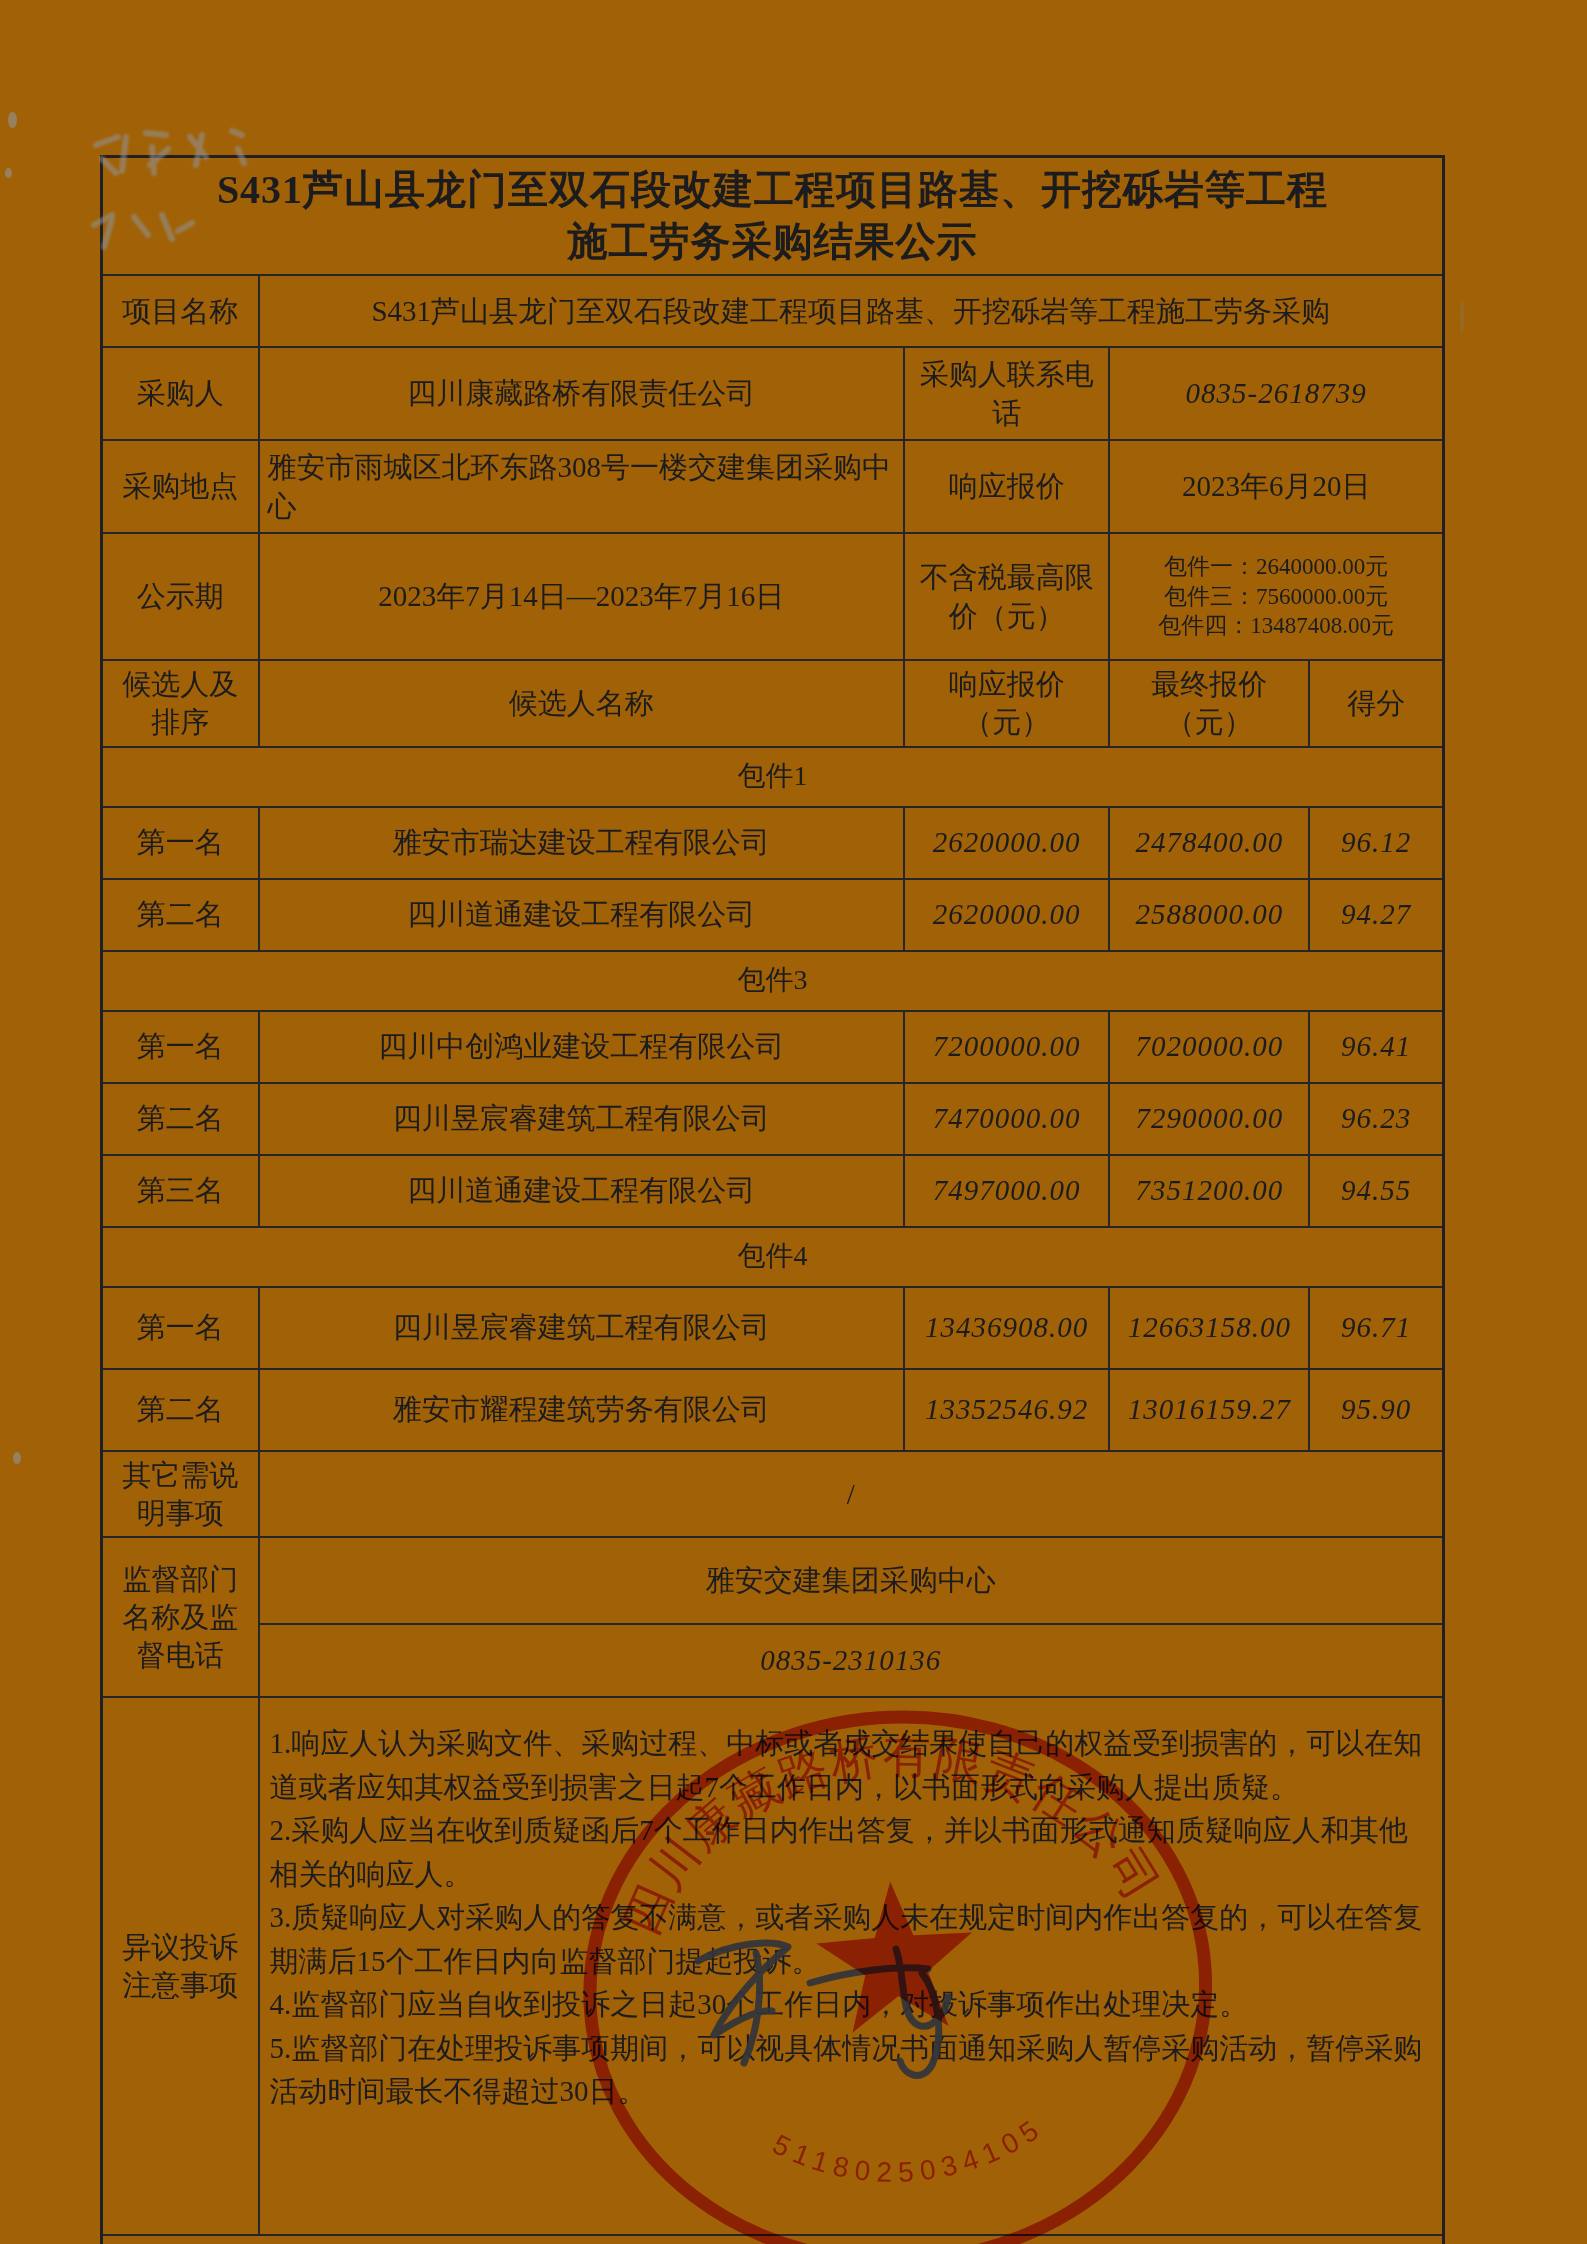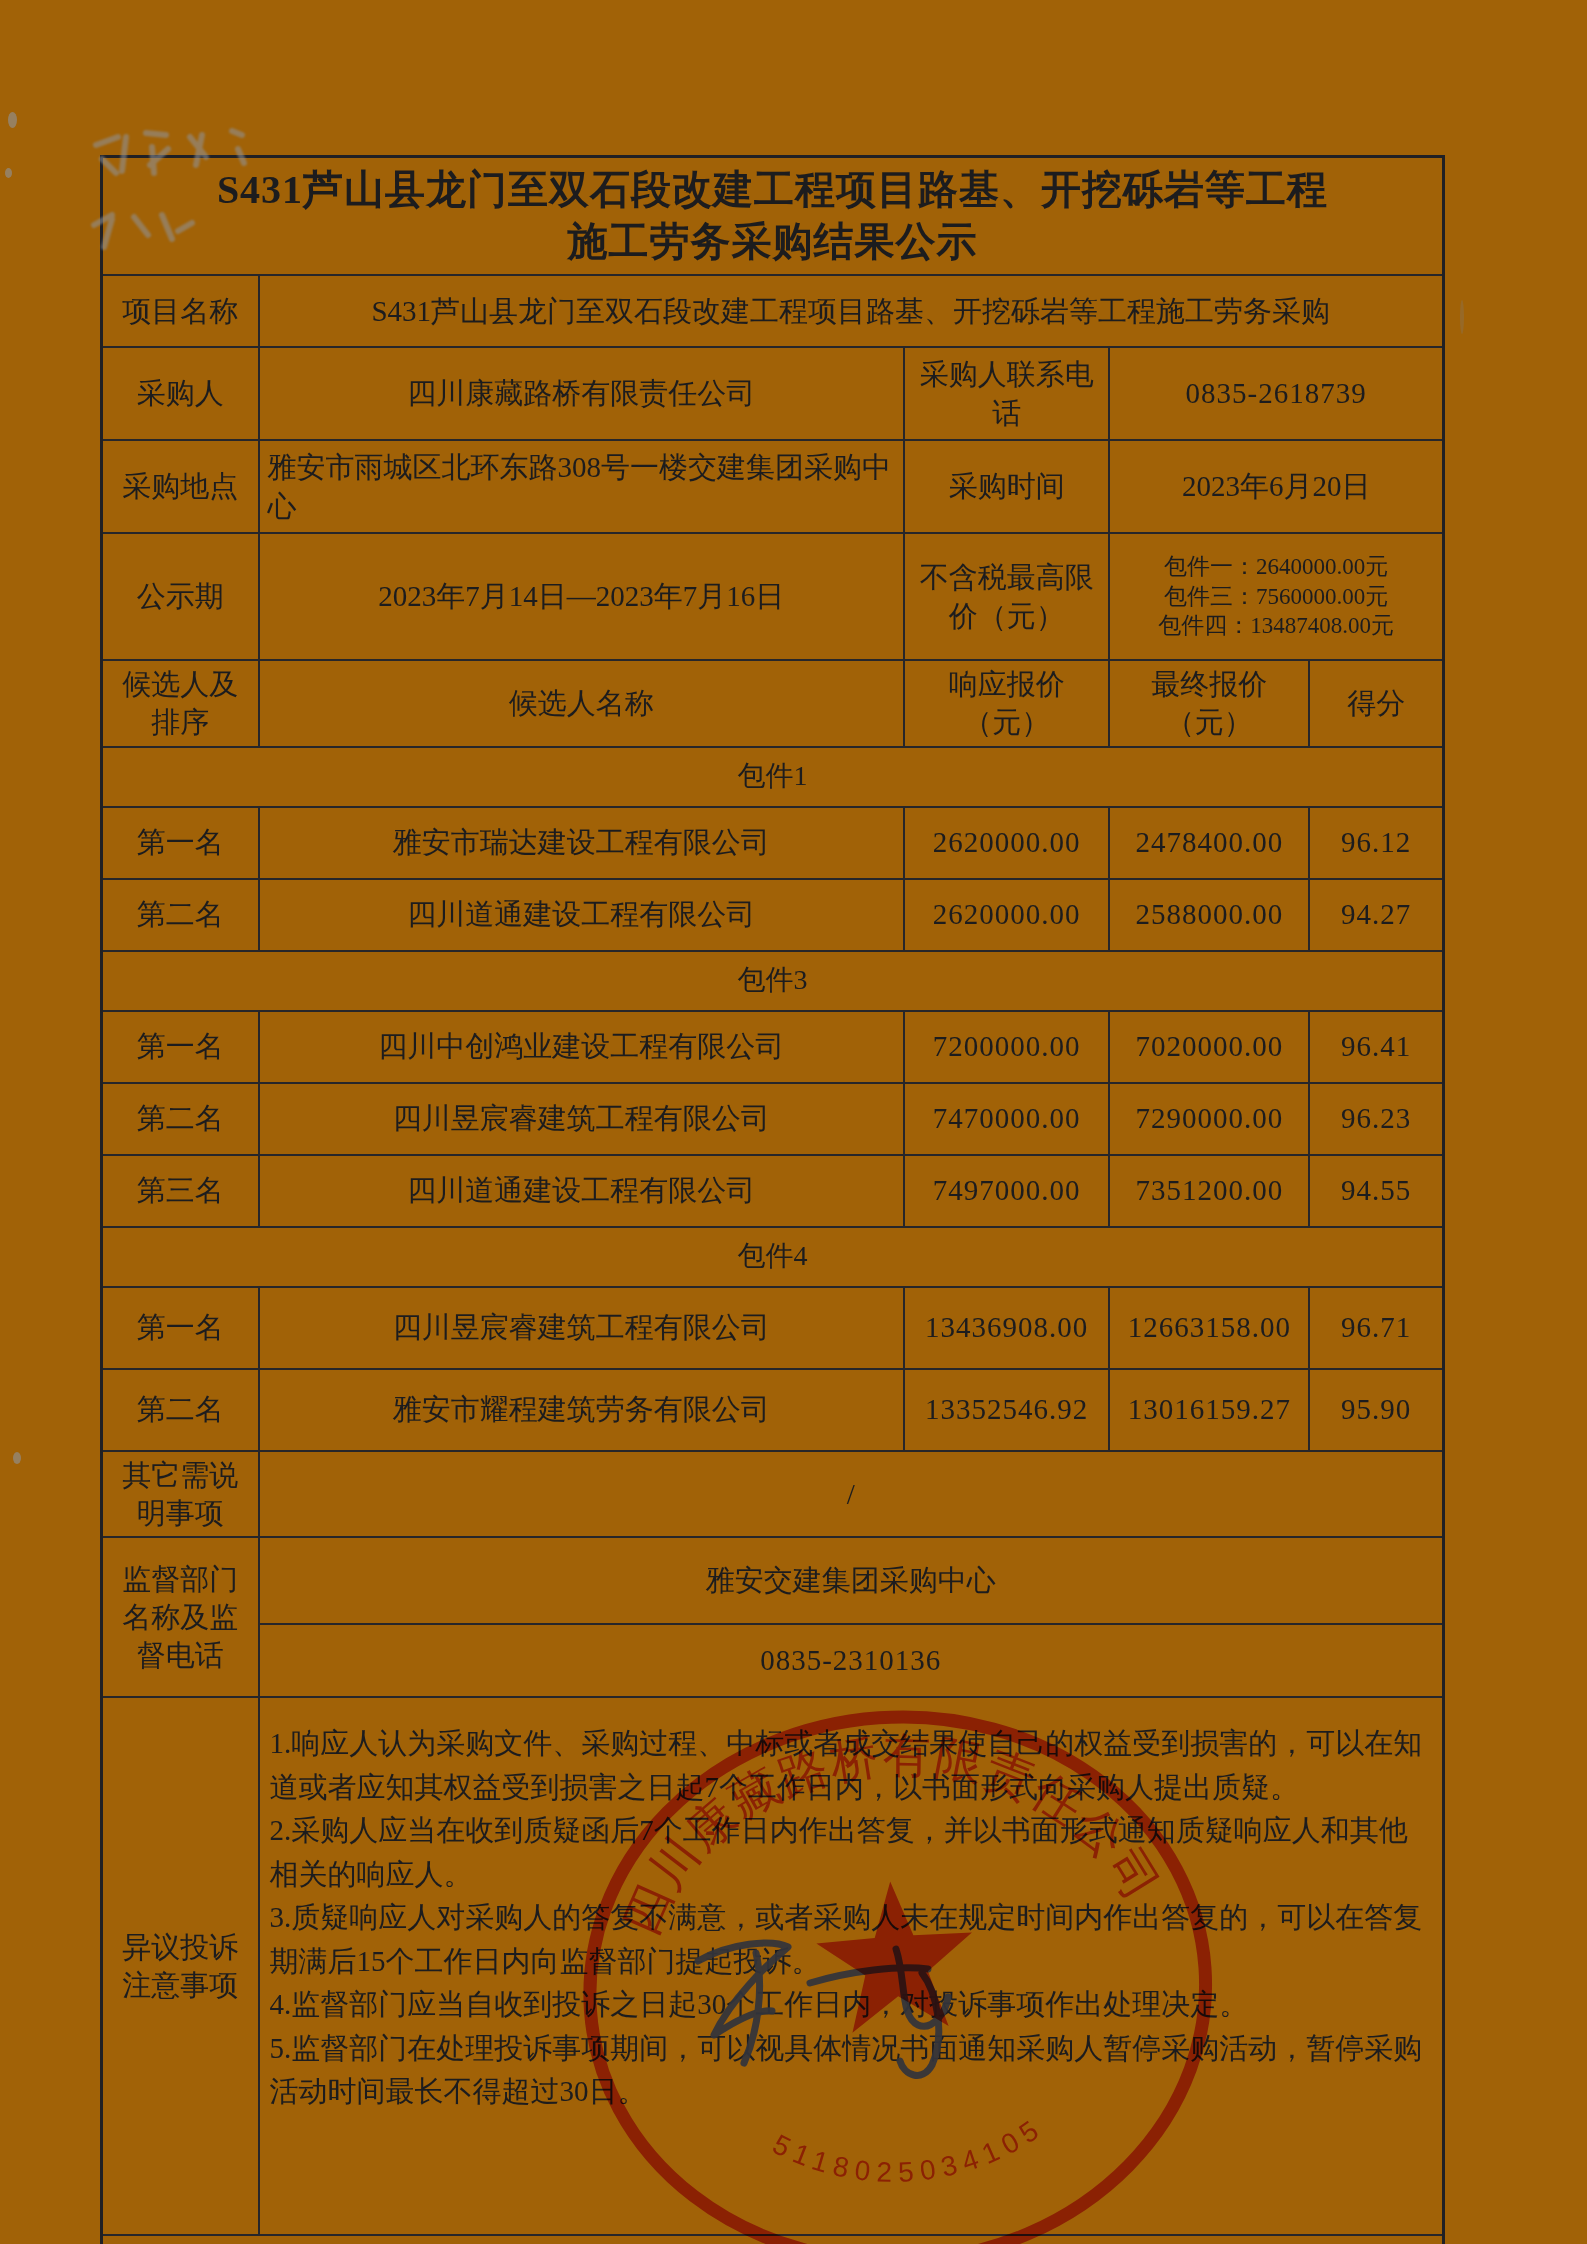--- a/index.html
+++ b/index.html
@@ -43,21 +43,21 @@
   }
   .left{text-align:left;font-family:Liberation Serif, serif;}
   .band{font-size:28px;}
   .hdr{font-size:29px;}
   .price-lines div{font-size:23px;line-height:1.3;}
   .obj-cell{
     text-align:left;vertical-align:top;
     padding:24px 12px 10px 10px;line-height:1.5;
   }
   .sig-cell{text-align:left;padding-left:16px;font-size:30px;}
-  .num{letter-spacing:1px;}
+  .num{letter-spacing:1px;font-style:italic;}
   
   .residue{position:absolute;left:-18px;top:-58px;width:330px;height:190px;
     opacity:.55;filter:blur(1.2px);pointer-events:none;}
   .speck{position:absolute;background:#8f949c;border-radius:50%;opacity:.6;}
   .sp1{left:8px;top:112px;width:9px;height:16px;}
   .sp2{left:5px;top:168px;width:7px;height:10px;}
   .sp3{left:13px;top:1452px;width:8px;height:12px;}
   .sp4{left:1460px;top:300px;width:4px;height:34px;opacity:.25;background:#7a7f88;}
   
   .signature-svg{position:absolute;left:560px;top:1758px;width:470px;height:185px;opacity:.92;}
@@ -123,21 +123,21 @@
       <tr class="r2">
         <td>采购人</td>
         <td>四川康藏路桥有限责任公司</td>
         <td>采购人联系电话</td>
         <td colspan="2" class="num">0835-2618739</td>
       </tr>
 
       <tr class="r2">
         <td>采购地点</td>
         <td class="left">雅安市雨城区北环东路308号一楼交建集团采购中心</td>
-        <td>采购时间</td>
+        <td>响应报价</td>
         <td colspan="2">2023年6月20日</td>
       </tr>
 
       <tr class="r4">
         <td>公示期</td>
         <td>2023年7月14日—2023年7月16日</td>
         <td>不含税最高限价（元）</td>
         <td colspan="2" class="price-lines">
           <div>包件一：2640000.00元</div>
           <div>包件三：7560000.00元</div>

